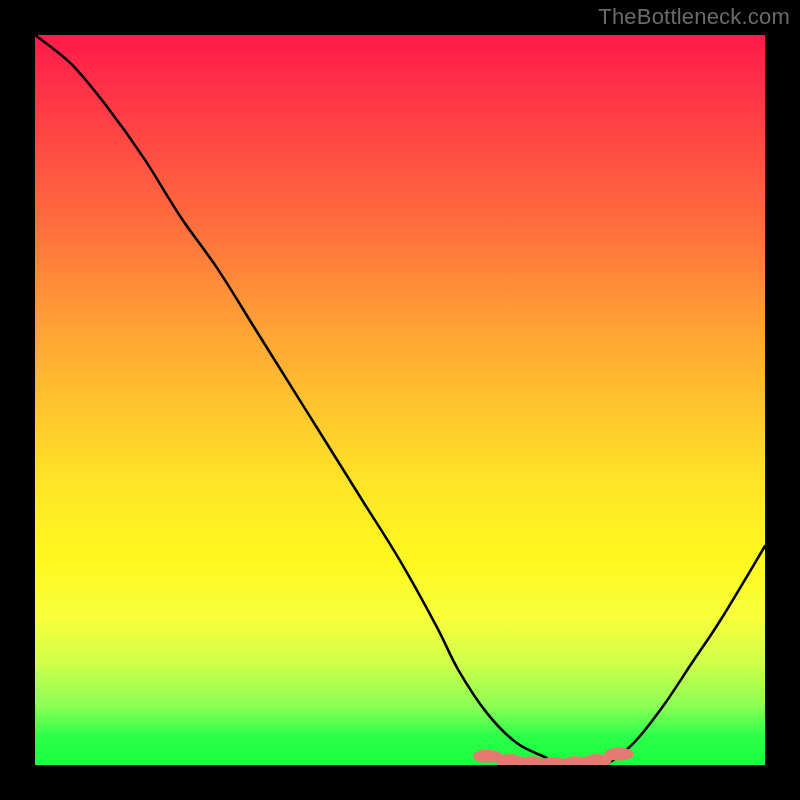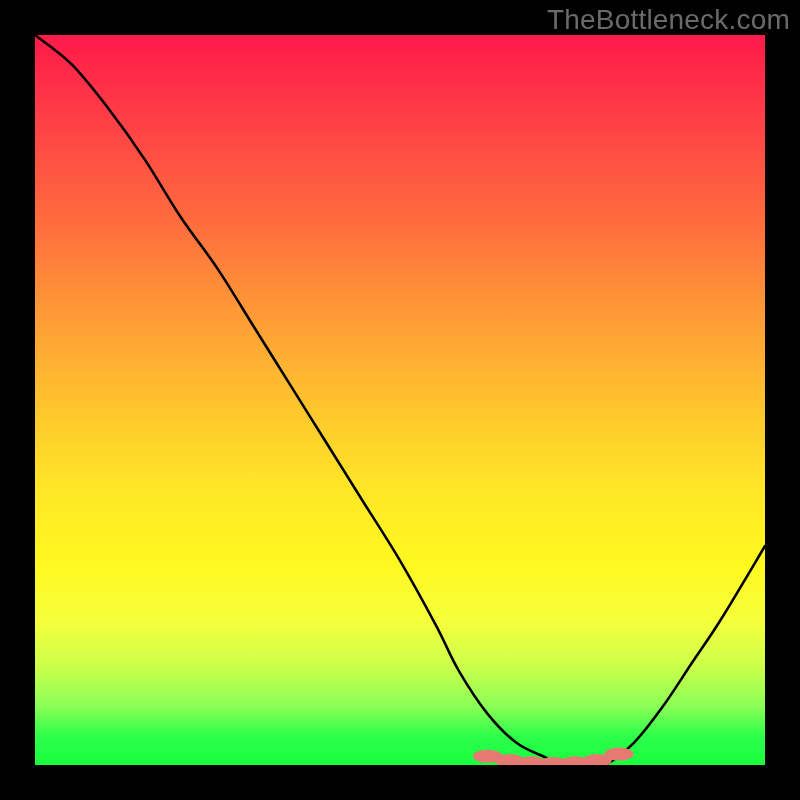--- a/index.html
+++ b/index.html
@@ -14,21 +14,21 @@
     position: relative;
     width: 800px;
     height: 800px;
     background: #000;
   }
   .watermark {
     position: absolute;
     top: 4px;
     right: 10px;
     color: #6a6a6a;
-    font-size: 28px;
+    font-size: 22px;
     font-weight: 500;
     letter-spacing: 0.2px;
     z-index: 10;
   }
   .plot-area {
     position: absolute;
     left: 35px;
     top: 35px;
     width: 730px;
     height: 730px;

